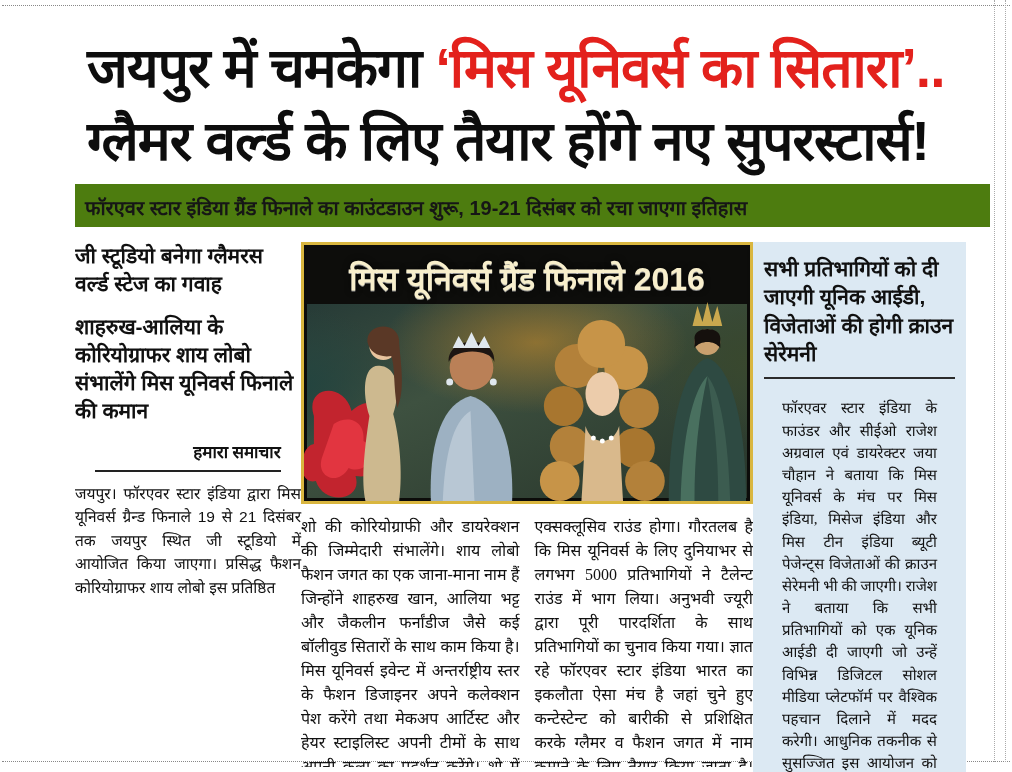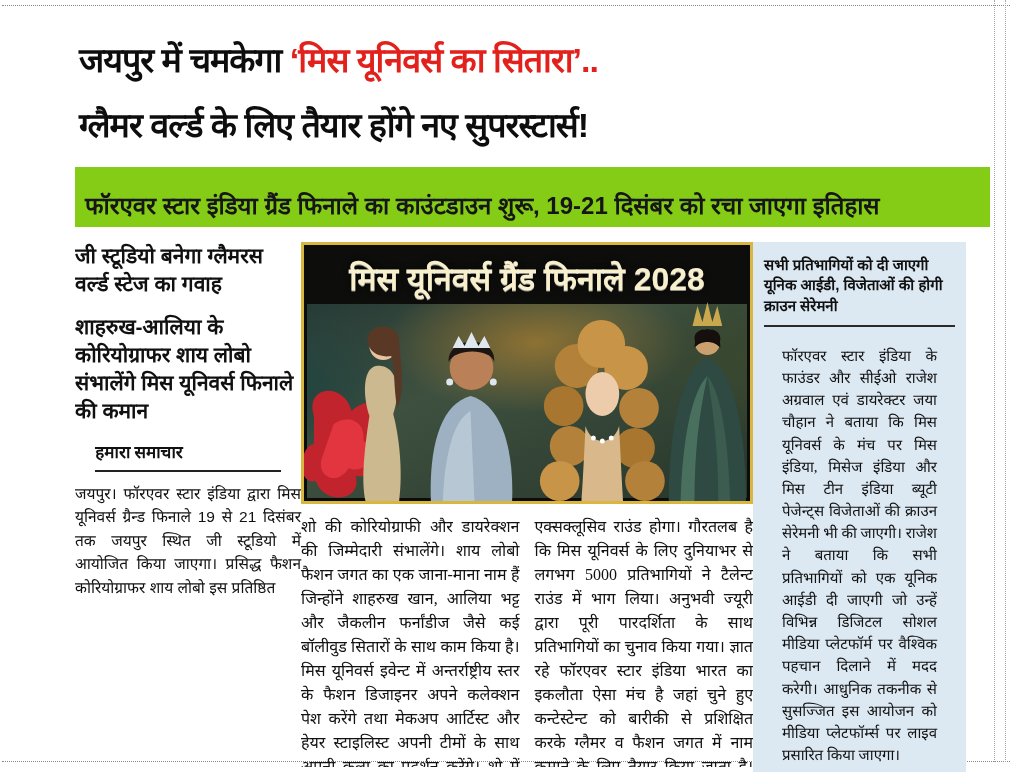--- a/index.html
+++ b/index.html
@@ -7,31 +7,31 @@
     position:relative;width:1012px;height:772px;background:#fff;overflow:hidden;
     font-family:"Liberation Sans","DejaVu Sans",sans-serif;color:#111;
   }
   .dotted-top{position:absolute;top:5px;left:2px;right:2px;border-top:1px dotted #888;}
   .dotted-bottom{position:absolute;top:761px;left:2px;right:2px;border-top:1px dotted #888;}
   .dotted-v1{position:absolute;top:0;bottom:10px;left:994px;border-left:1px dotted #aaa;}
   .dotted-v2{position:absolute;top:0;bottom:10px;left:1005px;border-left:1px dotted #aaa;}
 
   .article{position:absolute;left:75px;top:26px;width:915px;}
 
-  .headline{margin:4px;font-size:34px;line-height:61px;font-weight:700;letter-spacing:-1px;color:#0d0d0d;white-space:nowrap;}
+  .headline{margin:12px;font-size:55px;line-height:61px;font-weight:700;letter-spacing:-1px;color:#0d0d0d;white-space:nowrap;}
   .headline .red{color:#e3211c;}
 
-  .strap{margin-top:11px;background:#84cc16;font-size:24px;font-weight:700;padding:21px 10px 6px;color:#161616;white-space:nowrap;overflow:hidden;}
+  .strap{margin-top:11px;background:#4d7c0f;font-size:20px;font-weight:700;padding:10px 10px 6px;color:#161616;white-space:nowrap;overflow:hidden;}
 
   .content{display:flex;gap:0;margin-top:15px;height:534px;overflow:hidden;}
 
   
   .left-col{width:226px;flex:none;}
   .left-subhead{font-size:21px;font-weight:700;line-height:1.33;margin:0 0 15px;color:#101010;}
-  .byline{width:82%;margin:14px auto 10px;text-align:left;font-weight:700;font-size:17px;
+  .byline{width:82%;margin:14px auto 10px;text-align:right;font-weight:700;font-size:17px;
           font-family:"Liberation Serif","DejaVu Serif",serif;border-bottom:2px solid #222;padding-bottom:7px;}
   .left-body{font-size:15.5px;line-height:1.52;text-align:justify;margin:0;
              font-family:Liberation Sans, sans-serif;}
 
   
   .center-col{width:452px;flex:none;}
   .photo{position:relative;height:262px;border:3px solid #d9b63f;box-sizing:border-box;overflow:hidden;
     box-shadow:inset 0 0 0 3px #0c0c0a;
     background:
       radial-gradient(ellipse 55% 45% at 52% 38%, rgba(206,140,40,.55), rgba(0,0,0,0) 62%),
@@ -44,21 +44,21 @@
     text-shadow:0 1px 0 #fff8,0 0 6px rgba(0,0,0,.6);}
   .figures{position:absolute;left:0;right:0;bottom:0;width:100%;height:205px;display:block;}
 
   .two-cols{display:flex;gap:15px;margin-top:11px;height:252px;overflow:hidden;}
   .two-cols p{flex:1;margin:0;font-size:16px;line-height:1.5;text-align:justify;
               font-family:"Liberation Serif","DejaVu Serif",serif;}
 
   
   .right-col{width:213px;flex:none;}
   .blue-box{background:#dce9f3;padding:13px 11px 14px;box-sizing:border-box;}
-  .box-header{font-size:15px;font-weight:700;line-height:1.35;margin:0 0 9px;color:#101010;
+  .box-header{font-size:21px;font-weight:700;line-height:1.35;margin:0 0 9px;color:#101010;
               border-bottom:2px solid #2b2b2b;padding-bottom:9px;}
   .box-body{font-size:15px;line-height:1.48;margin:18px;text-align:justify;
             font-family:"Liberation Serif","DejaVu Serif",serif;}
   .below-box{margin:14px 0 0;font-size:16px;line-height:1.45;text-align:justify;font-weight:700;
              font-family:"Liberation Serif","DejaVu Serif",serif;}
 </style>
 </head>
 <body>
 
 <div class="page">
@@ -79,21 +79,21 @@
       <aside class="left-col">
         <p class="left-subhead">जी स्टूडियो बनेगा ग्लैमरस वर्ल्ड स्टेज का गवाह</p>
         <p class="left-subhead">शाहरुख-आलिया के कोरियोग्राफर शाय लोबो संभालेंगे मिस यूनिवर्स फिनाले की कमान</p>
         <div class="byline">हमारा समाचार</div>
         <p class="left-body">जयपुर। फॉरएवर स्टार इंडिया द्वारा मिस यूनिवर्स ग्रैन्ड फिनाले 19 से 21 दिसंबर तक जयपुर स्थित जी स्टूडियो में आयोजित किया जाएगा। प्रसिद्ध फैशन कोरियोग्राफर शाय लोबो इस प्रतिष्ठित</p>
       </aside>
 
       <div class="center-col">
         <figure class="photo" style="margin:0">
           <div class="photo-band"></div>
-          <div class="photo-title">मिस यूनिवर्स ग्रैंड फिनाले 2028</div>
+          <div class="photo-title">मिस यूनिवर्स ग्रैंड फिनाले 2016</div>
           <svg class="figures" viewBox="0 0 450 205" preserveAspectRatio="none">
 
             <g>
               <path d="M10 120 C0 90 40 85 48 115 C70 95 92 115 72 140 C95 150 80 185 52 180 C60 205 20 210 12 185 C-8 190 -5 150 10 148 Z" fill="#c2242e"></path>
               <path d="M30 128 C45 118 62 125 60 145 C80 155 62 180 45 172 C35 190 12 182 18 162 Z" fill="#e23540"></path>
               <path d="M78 70 C60 66 58 95 66 120 C60 160 58 185 62 205 L96 205 C100 175 96 140 90 118 C98 95 94 72 78 70 Z" fill="#cdb98f"></path>
               <circle cx="80" cy="50" r="14" fill="#e9c49e"></circle>
               <path d="M64 46 C62 26 98 24 96 48 C98 70 102 95 94 112 C90 90 92 70 88 60 C76 62 66 56 64 46 Z" fill="#5a3826"></path>
             </g>
 

